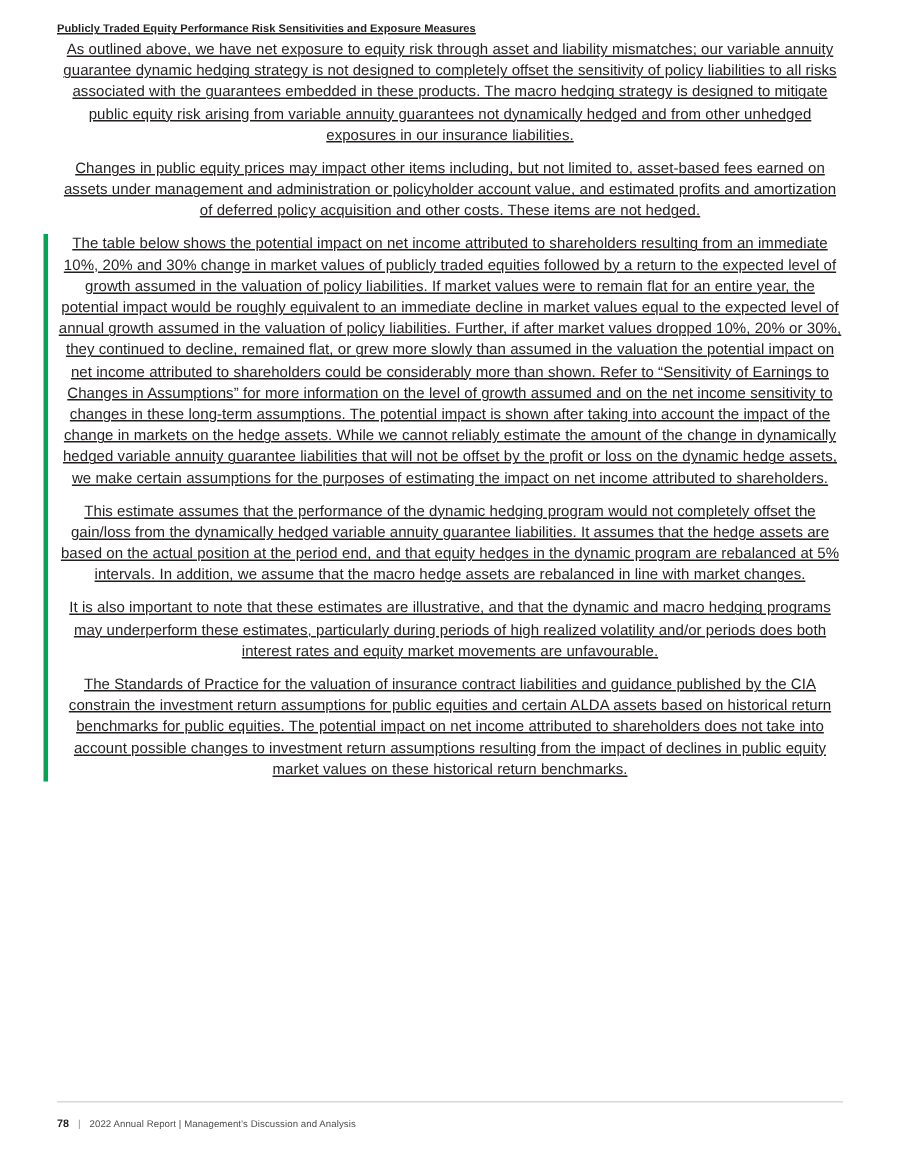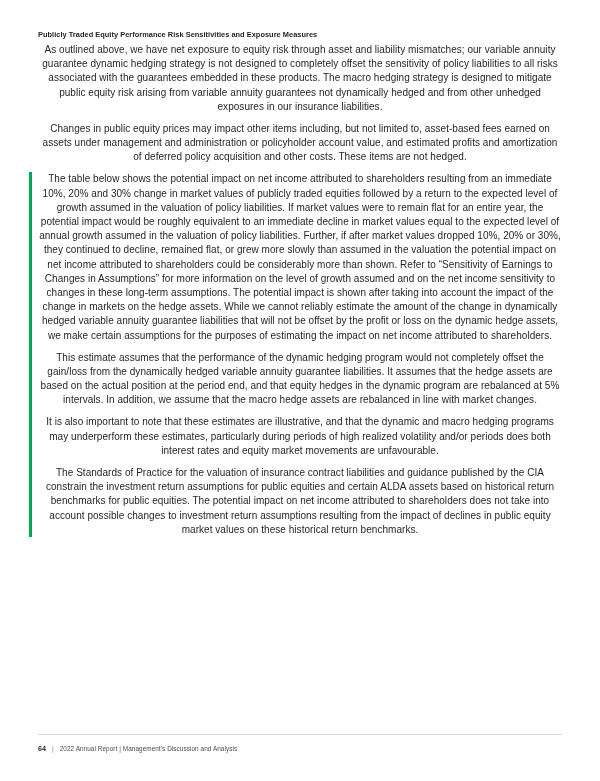--- a/index.html
+++ b/index.html
@@ -17,22 +17,23 @@
   .page {
     position: relative;
     width: 600px;
     height: 781px;
     box-sizing: border-box;
     overflow: hidden;
   }
   .content {
     position: absolute;
     left: 38px;
-    top: 30px;
+    top: 14px;
     width: 524px;
+    text-decoration: underline;
   }
   .section-title {
     font-size: 7.4px;
     font-weight: bold;
     line-height: 1.35;
     color: #231f20;
     margin: 0 0 3px 0;
     letter-spacing: 0.005em;
   }
   .para {
@@ -116,18 +117,18 @@
       <p class="para">It is also important to note that these estimates are illustrative, and that the dynamic and macro hedging programs may underperform these estimates, particularly during periods of high realized volatility and/or periods does both interest rates and equity market movements are unfavourable.</p>
 
       <p class="para">The Standards of Practice for the valuation of insurance contract liabilities and guidance published by the CIA constrain the investment return assumptions for public equities and certain ALDA assets based on historical return benchmarks for public equities. The potential impact on net income attributed to shareholders does not take into account possible changes to investment return assumptions resulting from the impact of declines in public equity market values on these historical return benchmarks.</p>
     </div>
 
   </div>
 
   <div class="footer-rule"></div>
 
   <div class="footer">
-    <span class="footer-page">64</span>
+    <span class="footer-page">78</span>
     <span class="footer-sep">|</span>
     <span class="footer-text">2022 Annual Report   |   Management’s Discussion and Analysis</span>
   </div>
 
 </div>
 
 </body></html>

